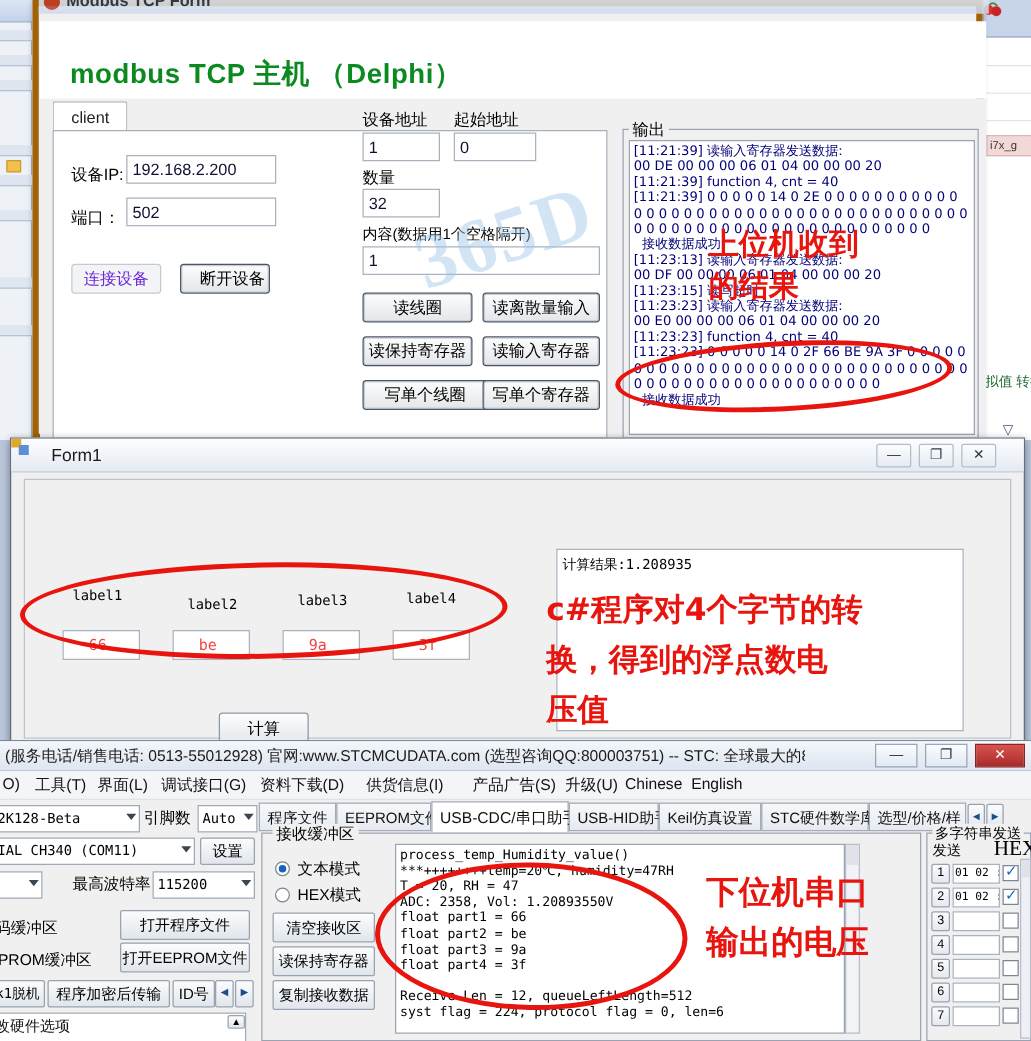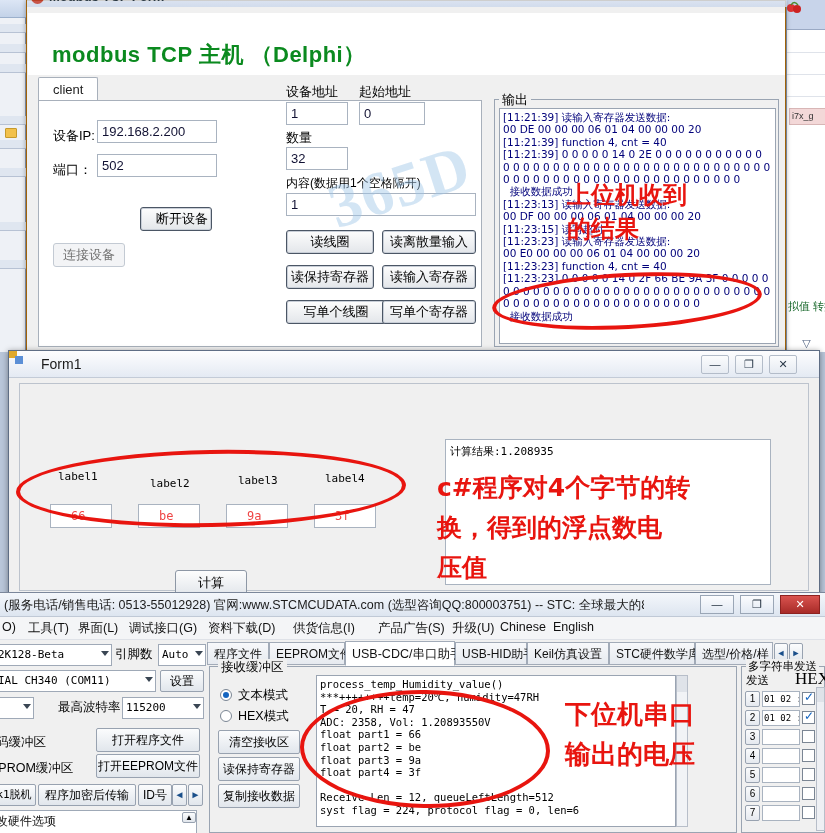--- a/index.html
+++ b/index.html
@@ -40,21 +40,21 @@
   #bg-right-scroll{position:absolute;left:772px;top:0;width:14px;height:352px;
      background:#eff1f4;border-left:1px solid #c6ccd6;}
   #bg-right-scroll .thumb{position:absolute;left:1px;top:150px;width:11px;height:60px;
      background:#cdd3dd;border:1px solid #b0b7c3;}
   .bg-filter-ico{position:absolute;left:0;top:337px;width:39px;height:15px;
      text-align:center;font-size:11px;color:#46597a;}
 
   
   #modbus-window{
     position:absolute; left:26px; top:0; width:760px; height:352px;
-    background:#f0f0f0; border:1px solid #a16207;
+    background:#f0f0f0; border:5px solid #a16207;
     box-shadow:0 0 5px rgba(0,0,0,.35);
   }
   #modbus-titlebar{
     position:absolute;left:0;top:-12px;width:760px;height:18px;
     background:linear-gradient(#e9eff8,#cdd9ec);
     color:#16324f;font-size:13px;font-weight:bold;
     padding-left:22px;line-height:16px;overflow:hidden;
     filter:blur(0.6px); opacity:.85;
   }
   #modbus-titlebar .tb-ico{position:absolute;left:4px;top:2px;width:13px;height:13px;
@@ -81,21 +81,21 @@
   .lbl{position:absolute;font-size:13px;color:#000;white-space:nowrap;}
   .txtbox{
     position:absolute;background:#fff;border:1px solid #a9b3c0;
     font-size:13px;color:#113; padding:0 4px; line-height:21px; height:23px;
   }
   .btn{
     position:absolute;background:linear-gradient(#fdfdfd,#e3e6ea);
     border:1px solid #8d97a5;border-radius:3px;font-size:13px;color:#000;
     text-align:center;line-height:21px;height:24px;white-space:nowrap;
   }
-  .btn.disabled{color:#737373;border-color:#c3cad3;background:#f3f4f6;margin-top:36px;}
+  .btn.disabled{color:#6d28d9;border-color:#c3cad3;background:#f3f4f6;}
   .btn.strong{border-color:#4b5665;border-width:1px;box-shadow:0 0 0 1px #c8ced7 inset;}
 
   #params-area{position:absolute;left:258px;top:8px;width:205px;height:265px;}
   #output-group{
     position:absolute;left:466px;top:24px;width:285px;height:248px;
     border:1px solid #9aa4b2;background:#f0f0f0;
   }
   #output-group .grp-label{
     position:absolute;left:4px;top:-9px;background:#f0f0f0;padding:0 3px;font-size:13px;color:#000;
   }

